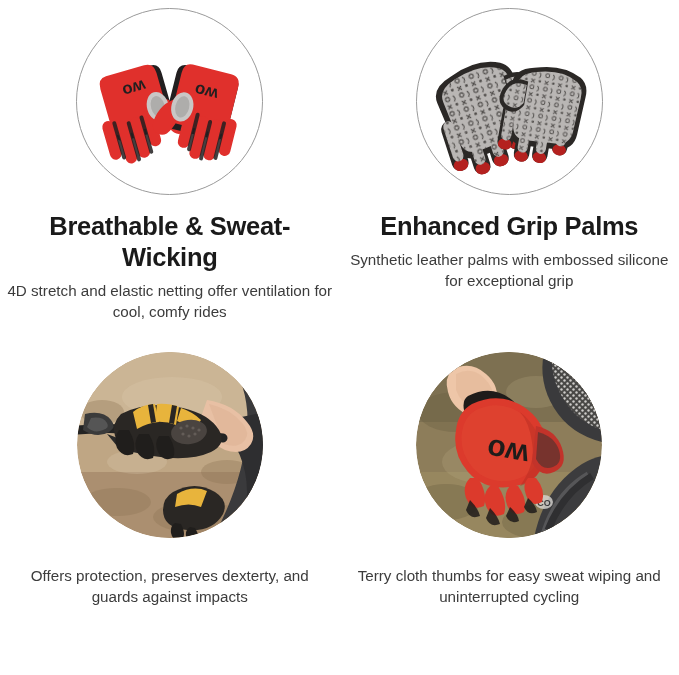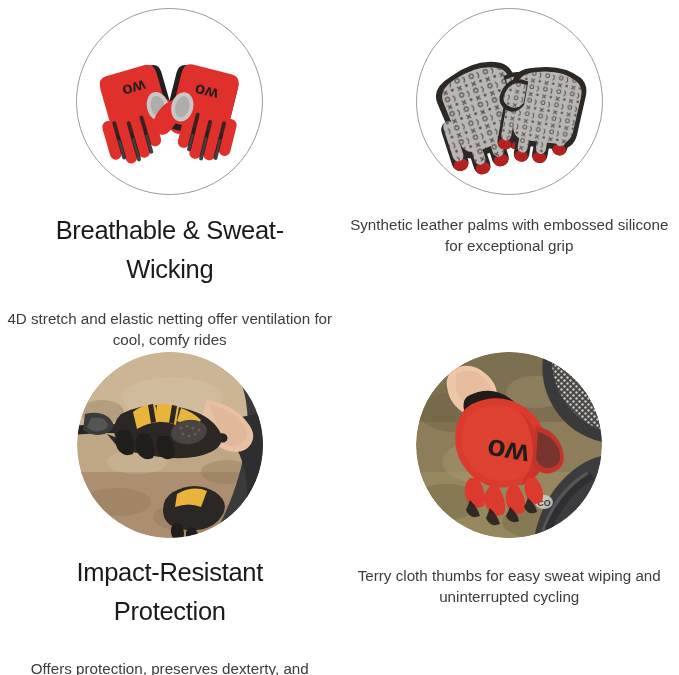--- a/index.html
+++ b/index.html
@@ -53,39 +53,39 @@
   .row1 .media { margin-top: 8px; }
   .row2 .media { margin-top: 7px; }
 
   
   .headline {
     margin: 0;
     padding: 0 6px;
     text-align: center;
     color: #1a1a1a;
     font-size: 25.5px;
-    line-height: 39px;
-    font-weight: 400;
+    line-height: 31px;
+    font-weight: 700;
     letter-spacing: -0.3px;
     max-width: 300px;
   }
   .row1 .headline { margin-top: 16px; }
   .row2 .headline { margin-top: 15px; }
 
   .blurb {
     margin: 0;
     padding: 0 2px;
     text-align: center;
     color: #3c3c3c;
     font-size: 15.2px;
     line-height: 20.5px;
     font-weight: 400;
     max-width: 326px;
   }
-  .row1 .blurb { margin-top: 20px; }
+  .row1 .blurb { margin-top: 8px; }
   .row2 .blurb { margin-top: 28px; }
 </style>
 </head>
 <body>
 
 <div class="feature-grid">
 
   <div class="feature-cell row1">
     <div class="media outlined">
       <svg viewBox="0 0 187 187" xmlns="http://www.w3.org/2000/svg" aria-hidden="true">
@@ -234,20 +234,21 @@
               <rect x="125" y="106" width="11" height="44" rx="5.5"></rect>
               <rect x="145" y="100" width="11" height="38" rx="5.5"></rect>
             </g>
             <path d="M104 74 q-20 -4 -26 12 q-6 16 6 22 q12 6 20 -8 z" fill="#2b2826"></path>
             <path d="M103 78 q-16 -3 -21 10 q-5 12 5 16 q10 4 16 -6 z" fill="#b9b6b4"></path>
             <path d="M103 78 q-16 -3 -21 10 q-5 12 5 16 q10 4 16 -6 z" fill="url(#silicone)" opacity="0.9"></path>
           </g>
         </g>
       </svg>
     </div>
+    <h3 class="headline">Enhanced Grip Palms</h3>
     <p class="blurb">Synthetic leather palms with embossed silicone for exceptional grip</p>
   </div>
 
   <div class="feature-cell row2">
     <div class="media photo">
       <svg viewBox="0 0 186 186" xmlns="http://www.w3.org/2000/svg" aria-hidden="true">
         <defs>
           <clipPath id="c3">
               <circle cx="93" cy="93" r="93"></circle>
             </clipPath>
@@ -317,21 +318,20 @@
 
           <path d="M96 140 q22 -12 42 0 q14 9 8 22 q-10 18 -36 16 q-24 -2 -24 -20 q0 -12 10 -18 z" fill="#2a2724"></path>
           <path d="M100 142 q16 -9 30 -3 l-6 16 q-12 -5 -26 0 z" fill="#e8b43c"></path>
           <g fill="#201e1c">
             <path d="M104 172 q6 12 0 16 q-8 2 -10 -7 q-1 -7 4 -10 z"></path>
             <path d="M118 176 q6 10 1 14 q-8 2 -10 -6 q-1 -6 4 -9 z"></path>
           </g>
         </g>
       </svg>
     </div>
-    <h3 class="headline">Impact-Resistant Protection</h3>
     <p class="blurb">Offers protection, preserves dexterty, and guards against impacts</p>
   </div>
 
   <div class="feature-cell row2">
     <div class="media photo">
       <svg viewBox="0 0 186 186" xmlns="http://www.w3.org/2000/svg" aria-hidden="true">
         <defs>
           <clipPath id="c4">
               <circle cx="93" cy="93" r="93"></circle>
             </clipPath>

